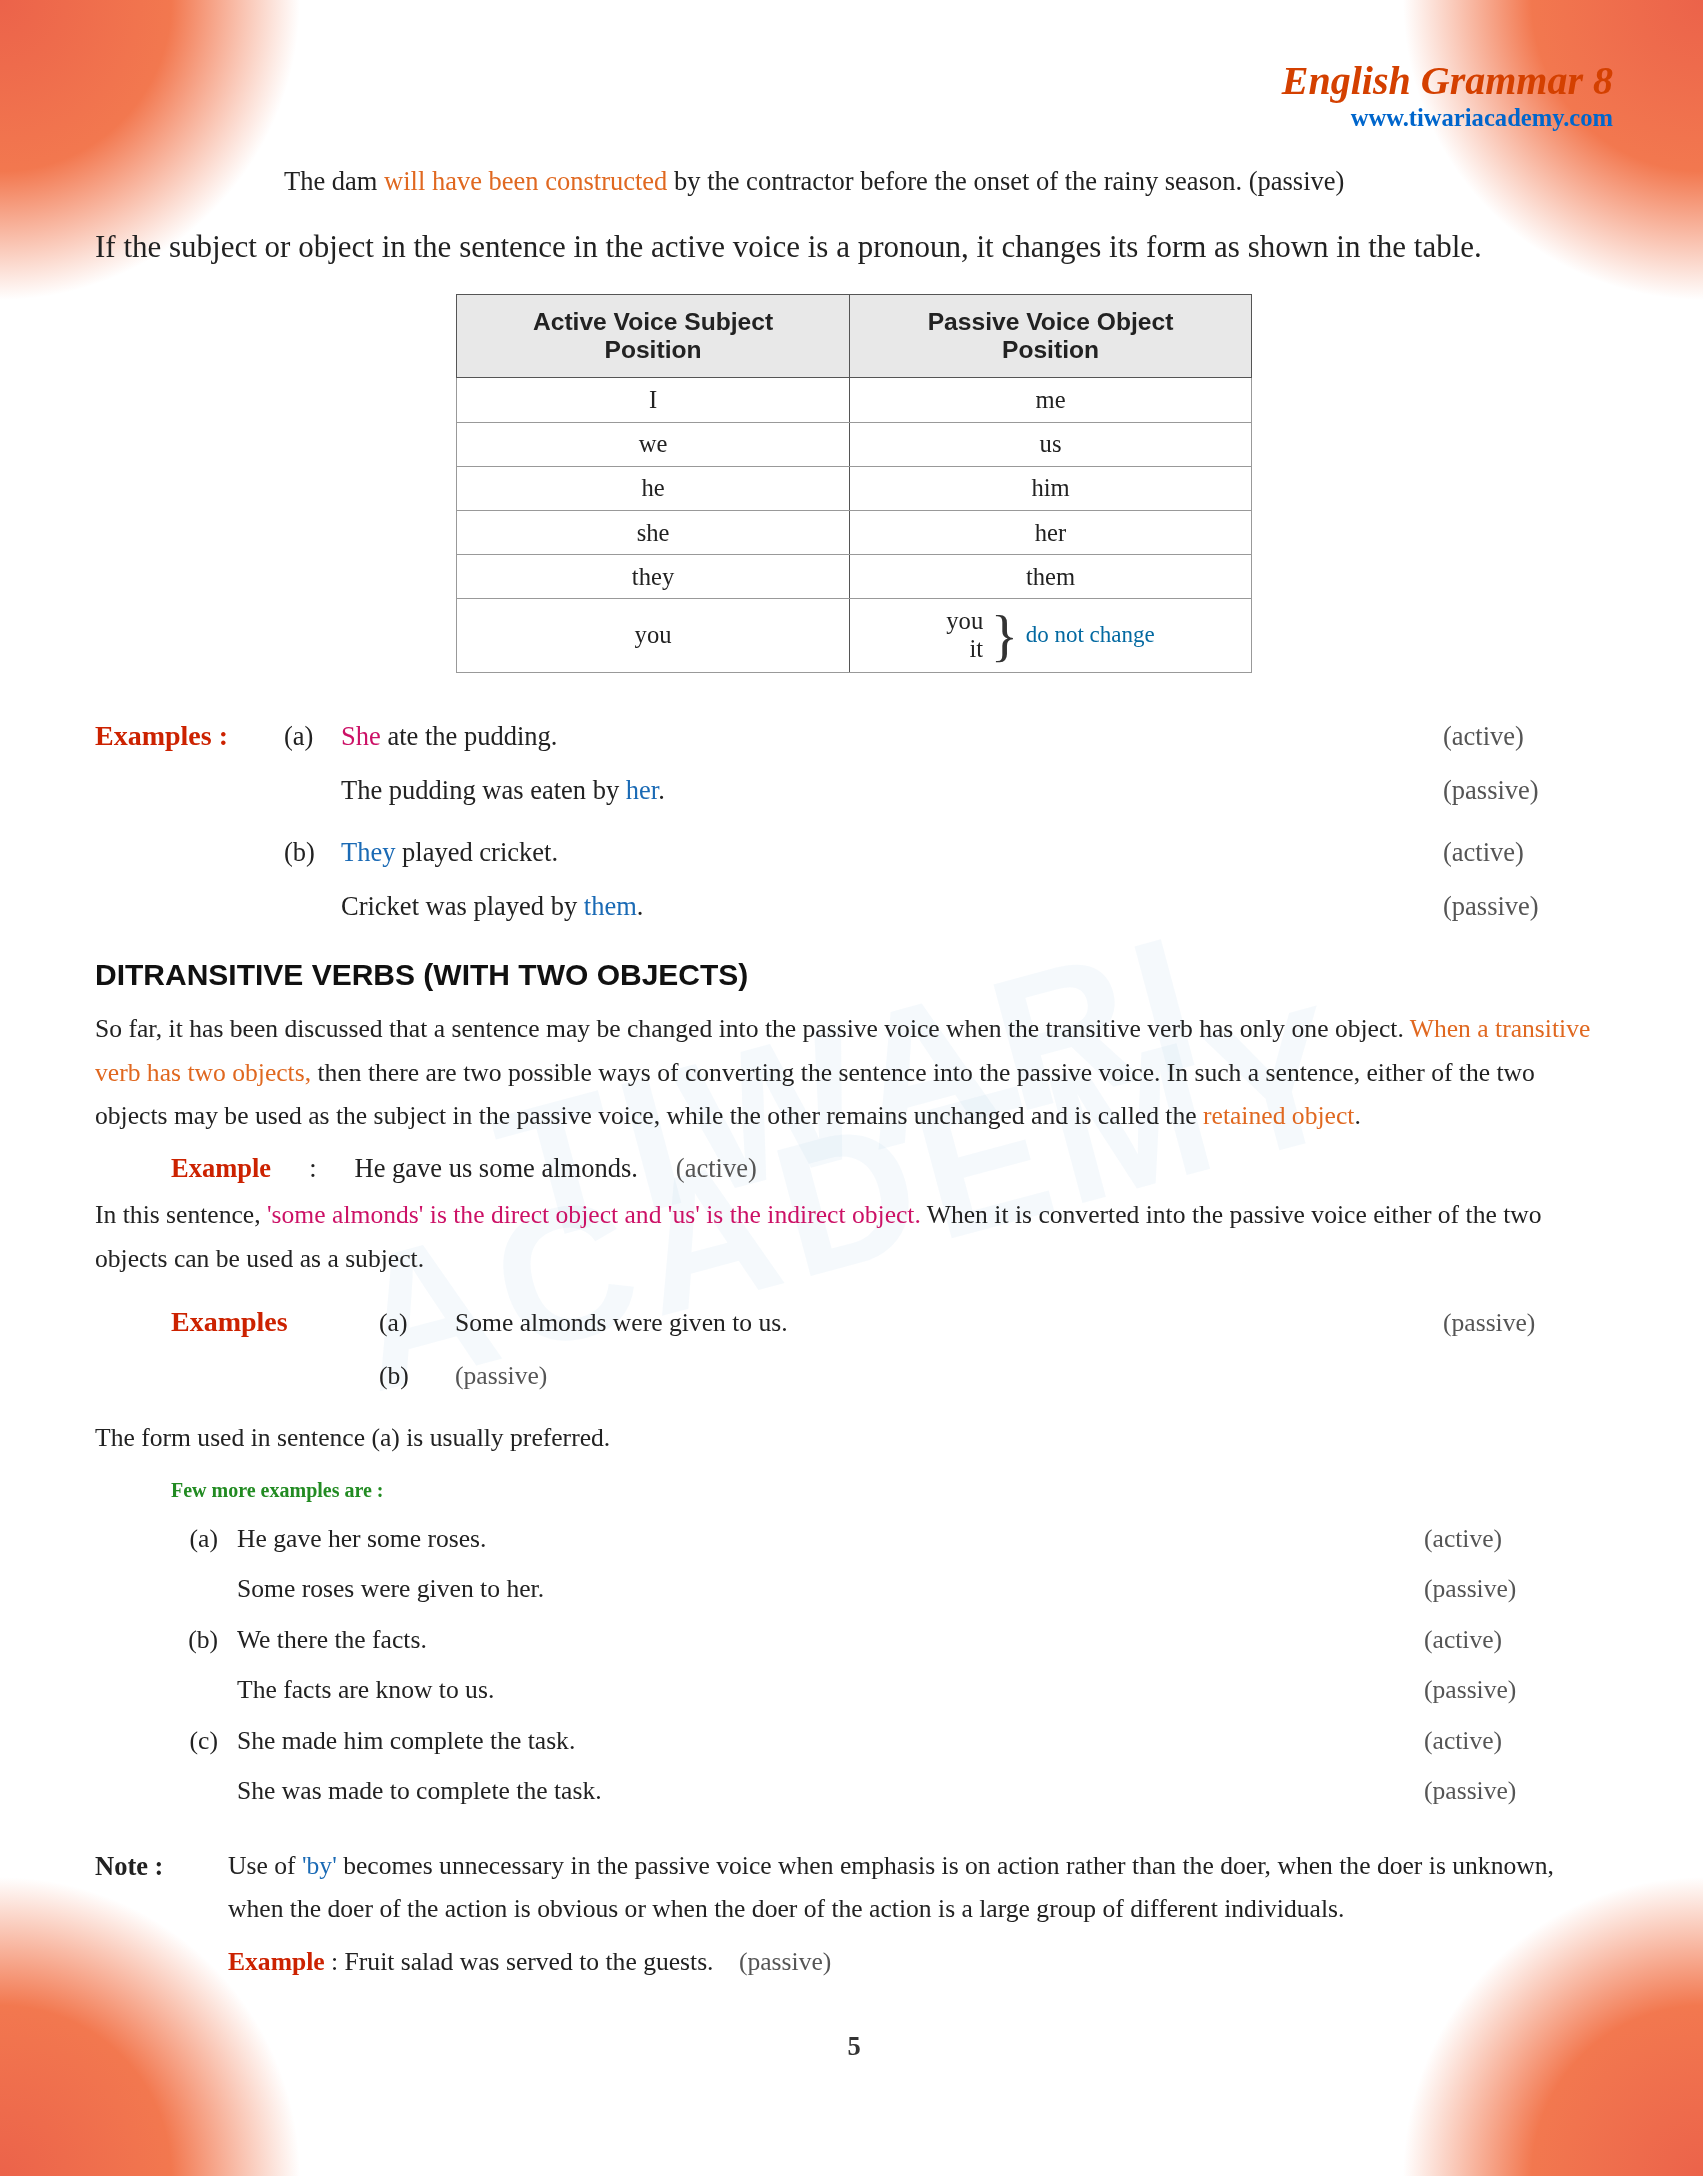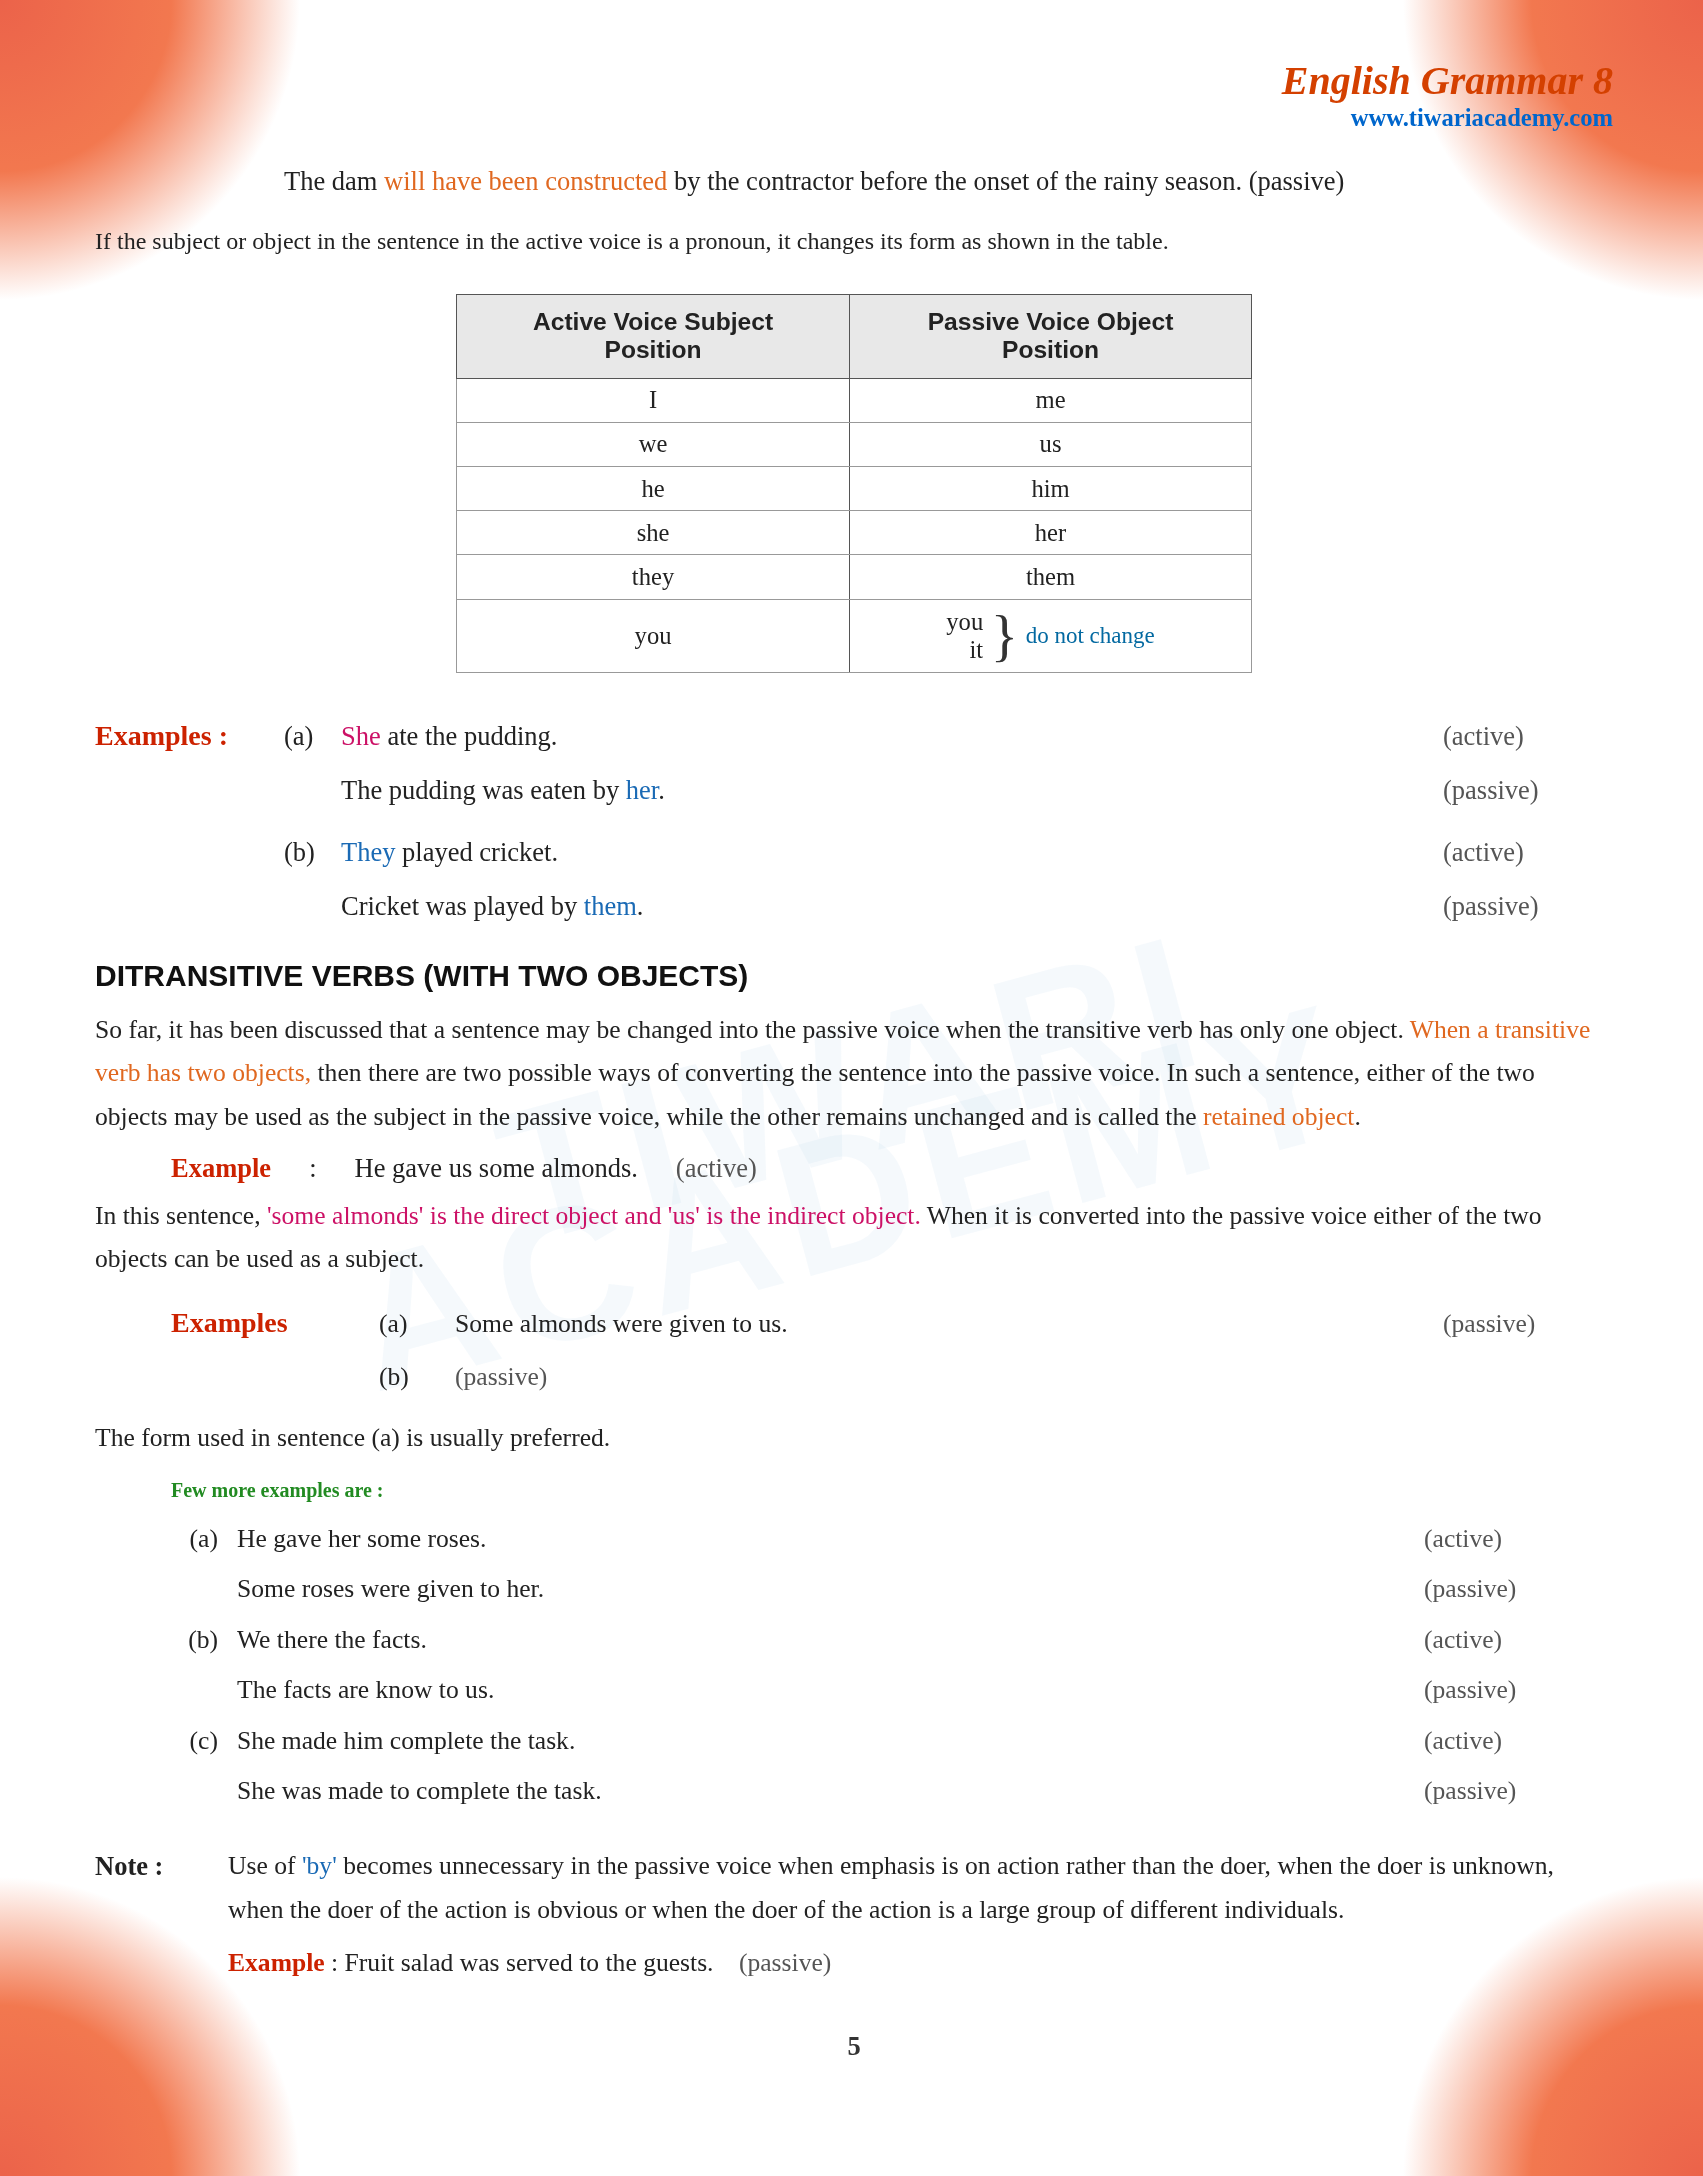--- a/index.html
+++ b/index.html
@@ -108,22 +108,22 @@
       margin-left: 189px;
       margin-bottom: 19px;
       font-size: 26.5px;
       line-height: 1.6;
     }
     .highlight-orange { color: #e06820; }
     .highlight-blue { color: #1a6ab5; }
     .highlight-pink { color: #cc1166; }
 
     .pronoun-note {
-      margin-bottom: 32px;
-      font-size: 24px;
+      margin-bottom: 20px;
+      font-size: 31px;
       line-height: 1.7;
     }
 
     
     .pronoun-table {
       width: 796px;
       margin: 0 auto 38px auto;
       border-collapse: collapse;
       border: 1.9px solid #555;
     }

